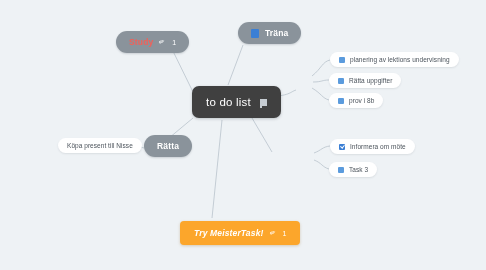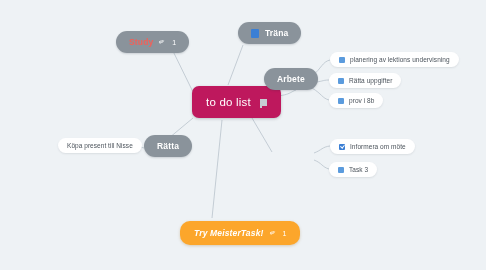--- a/index.html
+++ b/index.html
@@ -25,21 +25,21 @@
   .node {
     position: absolute;
     display: flex;
     align-items: center;
     box-sizing: border-box;
     white-space: nowrap;
   }
 
   
   .root {
-    background: #be185d;
+    background: #404040;
     border-radius: 7px;
     padding: 10px 14px;
     box-shadow: 0 1px 3px rgba(40,50,60,0.25);
     gap: 9px;
   }
   .root .label {
     color: #ffffff;
     font-size: 11.5px;
     letter-spacing: 0.2px;
   }
@@ -74,21 +74,21 @@
     font-weight: bold;
     color: #ffffff;
     letter-spacing: 0.15px;
   }
   .pill .label.red { color: #f0615a; }
   .pill .label.green { color: #3f8f4a; }
 
   
   .pill.orange {
     background: #fca62b;
-    border-radius: 10px;
+    border-radius: 4px;
     padding: 7px 14px;
     box-shadow: 0 1px 3px rgba(150,100,20,0.28);
   }
   .pill.orange .label {
     color: #ffffff;
     font-style: italic;
     font-size: 8.5px;
   }
 
   
@@ -190,23 +190,20 @@
     <span class="label red">Study</span>
     <span class="clip">✏</span>
     <span class="count">1</span>
   </div>
 
   <div class="node pill" style="left:238px; top:22px;">
     <span class="big-icon blue"></span>
     <span class="label">Träna</span>
   </div>
 
-  <div class="node pill" style="left:264px; top:68px;">
-    <span class="label">Arbete</span>
-  </div>
 
   <div class="node card" style="left:330px; top:52px;">
     <span class="sq-icon lblue"></span>
     <span class="label">planering av lektions undervisning</span>
   </div>
 
   <div class="node card" style="left:329px; top:73px;">
     <span class="sq-icon lblue"></span>
     <span class="label">Rätta uppgifter</span>
   </div>

